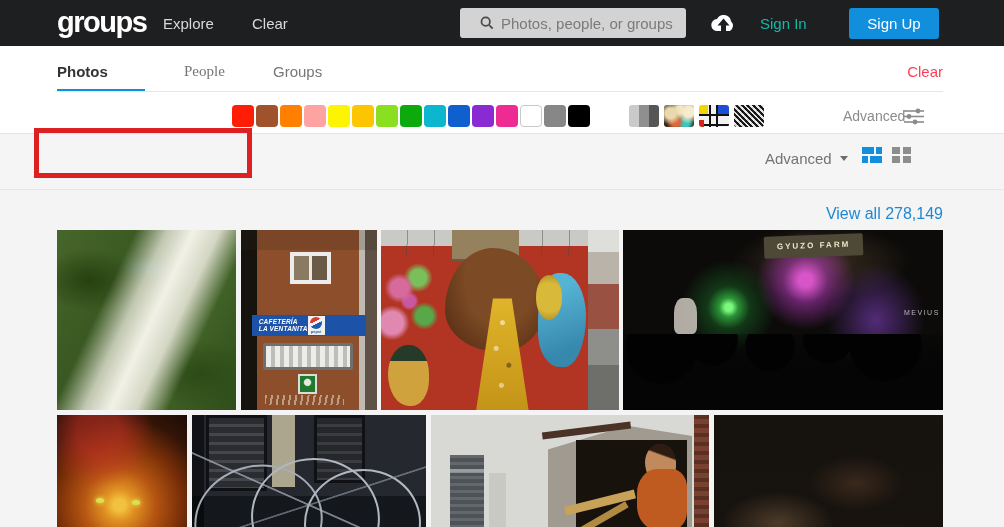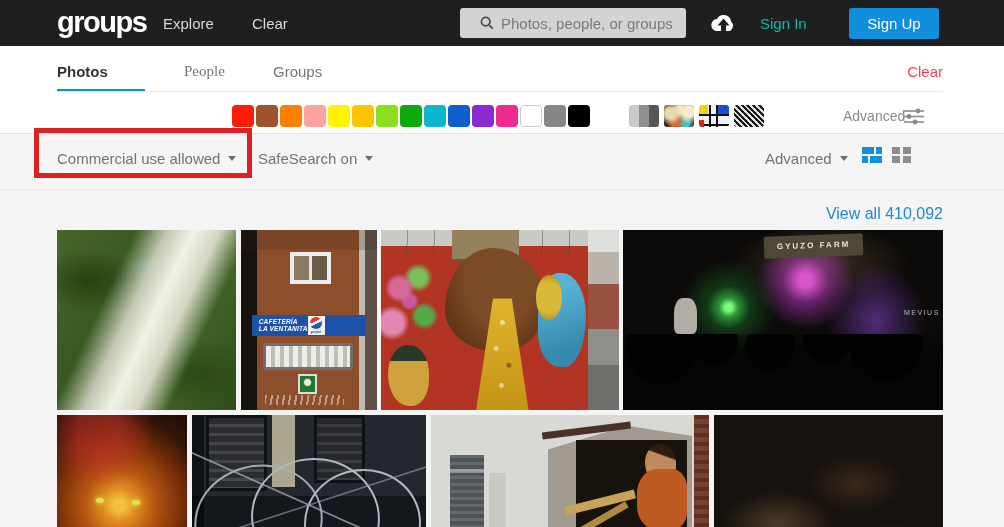--- a/index.html
+++ b/index.html
@@ -302,39 +302,31 @@
         <circle cx="15" cy="3" r="2.4" fill="#8b8b8b"></circle>
         <line x1="1" y1="8.5" x2="21" y2="8.5" stroke="#8b8b8b" stroke-width="1.6"></line>
         <circle cx="6" cy="8.5" r="2.4" fill="#8b8b8b"></circle>
         <line x1="1" y1="14" x2="21" y2="14" stroke="#8b8b8b" stroke-width="1.6"></line>
         <circle cx="12" cy="14" r="2.4" fill="#8b8b8b"></circle>
       </svg>
     </div>
   </div>
 
   <div id="filterbar">
-    <div id="dd-license" class="dropdown">
-      <span>Commercial use allowed</span>
-      <span class="caret"></span>
-    </div>
-    <div id="dd-safesearch" class="dropdown">
-      <span>SafeSearch on</span>
-      <span class="caret"></span>
-    </div>
     <div id="dd-sort" class="dropdown">
       <span>Advanced</span>
       <span class="caret"></span>
     </div>
     <div id="view-justified"></div>
     <div id="view-grid"></div>
   </div>
 
   <div id="annotation-box"></div>
 
-  <div id="view-all">View all 410,092</div>
+  <div id="view-all">View all 278,149</div>
 
   <div id="p1" class="photo"></div>
 
   <div id="p2" class="photo">
     <div id="p2-window"></div>
     <div id="p2-sign">
       <div class="sign-text">
         <div>CAFETERÍA</div>
         <div>LA VENTANITA</div>
       </div>

